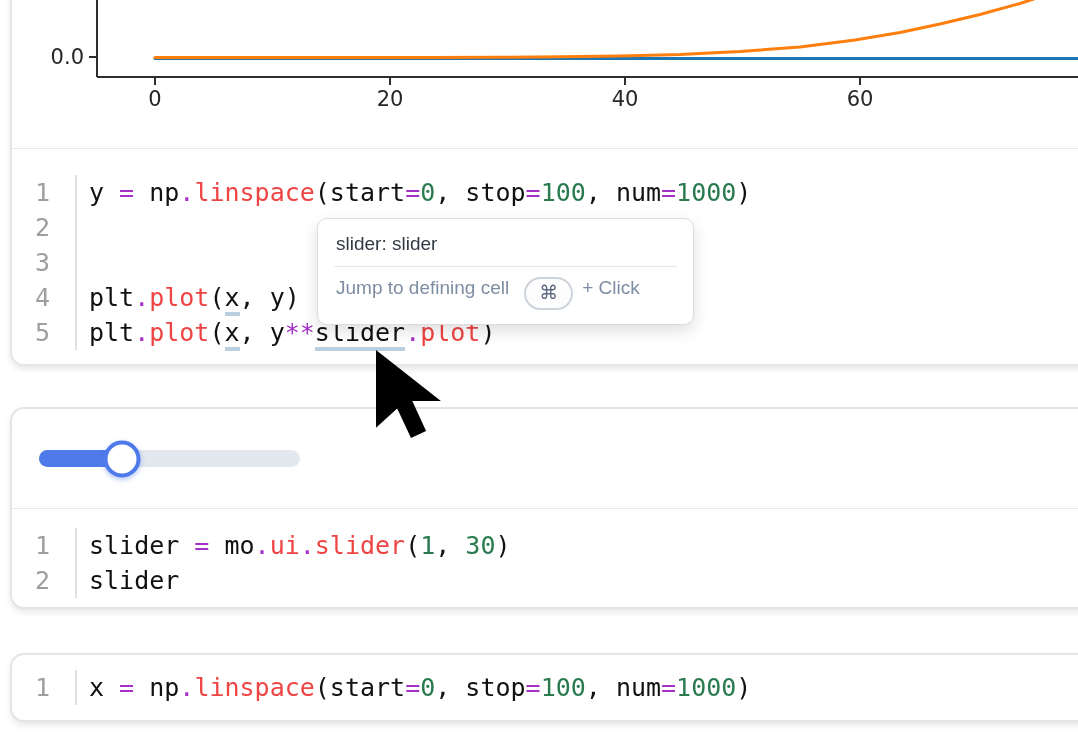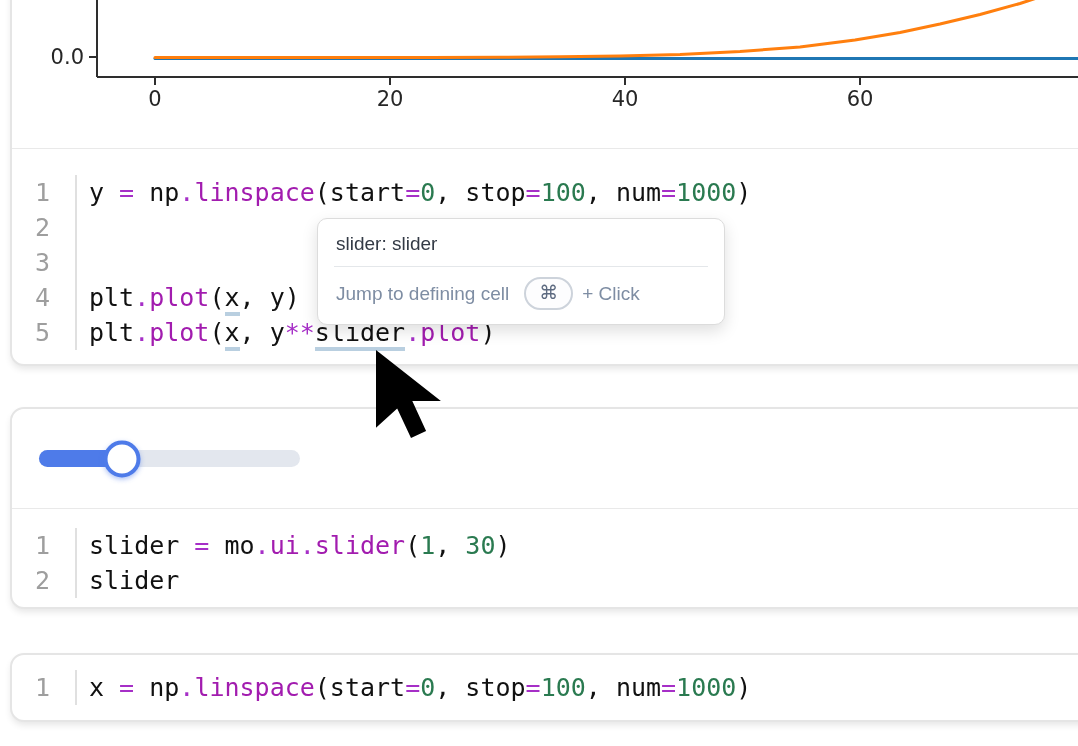--- a/index.html
+++ b/index.html
@@ -21,46 +21,46 @@
   .code-area{display:flex;border-top:1.5px solid #e9e9e9;}
   .cell3 .code-area{border-top:none;}
   .gutter{width:63px;padding-right:25px;box-sizing:border-box;text-align:right;
           color:#9e9e9e;flex:none;}
   .codecol{border-left:2px solid #e0e0e0;padding-left:12px;flex:1;min-width:0;}
   .ln,.code-line{height:35px;line-height:35px;
         font-family:"DejaVu Sans Mono","Liberation Mono",monospace;
         font-size:25px;white-space:pre;}
   .code-line{color:#111;}
   .code-line .op{color:#a62fc7;}
-  .code-line .fn{color:#a21caf;}
+  .code-line .fn{color:#ef4444;}
   .code-line .num{color:#2a7a50;}
   .code-line .u{border-bottom:4px solid #b9cfe0;}
 
   
   #plot-svg{position:absolute;left:0;top:0;z-index:2;pointer-events:none;}
   .spine{stroke:#2e2e2e;stroke-width:2;fill:none;}
   .tick{stroke:#2e2e2e;stroke-width:2;}
   .tick-label{font-family:"DejaVu Sans",sans-serif;font-size:21px;fill:#262626;}
   .series{fill:none;stroke-width:3;stroke-linejoin:round;stroke-linecap:round;}
 
   
   .slider-track{position:relative;margin-left:27px;width:261px;height:17px;
                 border-radius:9px;background:#e3e7ee;}
   .slider-fill{position:absolute;left:0;top:0;height:17px;border-radius:9px;background:#4e7be9;}
   .slider-thumb{position:absolute;top:50%;transform:translate(-50%,-50%);
                 width:29px;height:29px;background:#fff;border:4px solid #4e7be9;
                 border-radius:50%;box-shadow:0 2px 5px rgba(78,123,233,.45);}
 
   
-  .tooltip{position:absolute;left:317px;top:218px;width:408px;background:#fff;
+  .tooltip{position:absolute;left:317px;top:218px;width:377px;background:#fff;
            border:1px solid #dcdcdc;border-radius:10px;z-index:5;
            box-shadow:0 6px 16px rgba(0,0,0,.13);box-sizing:border-box;}
   .tt-title{padding:14px 18px 11px;font-size:19px;color:#333a45;}
   .tt-divider{margin:0 16px;border-top:1.5px solid #e4e7ea;height:0;}
-  .tt-footer{display:flex;align-items:center;padding:10px 18px 14px;
+  .tt-footer{display:flex;align-items:flex-start;padding:10px 18px 14px;
              font-size:19px;color:#7e8da3;}
   .kbd{margin:0 9px 0 15px;padding:2px 13px 4px;border:2px solid #cdd3db;
        border-radius:17px;color:#5d6a80;font-size:19px;background:#fdfdfe;}
 
   
   .cursor{position:absolute;left:376px;top:350px;z-index:10;pointer-events:none;}
 </style>
 </head>
 <body>
 

